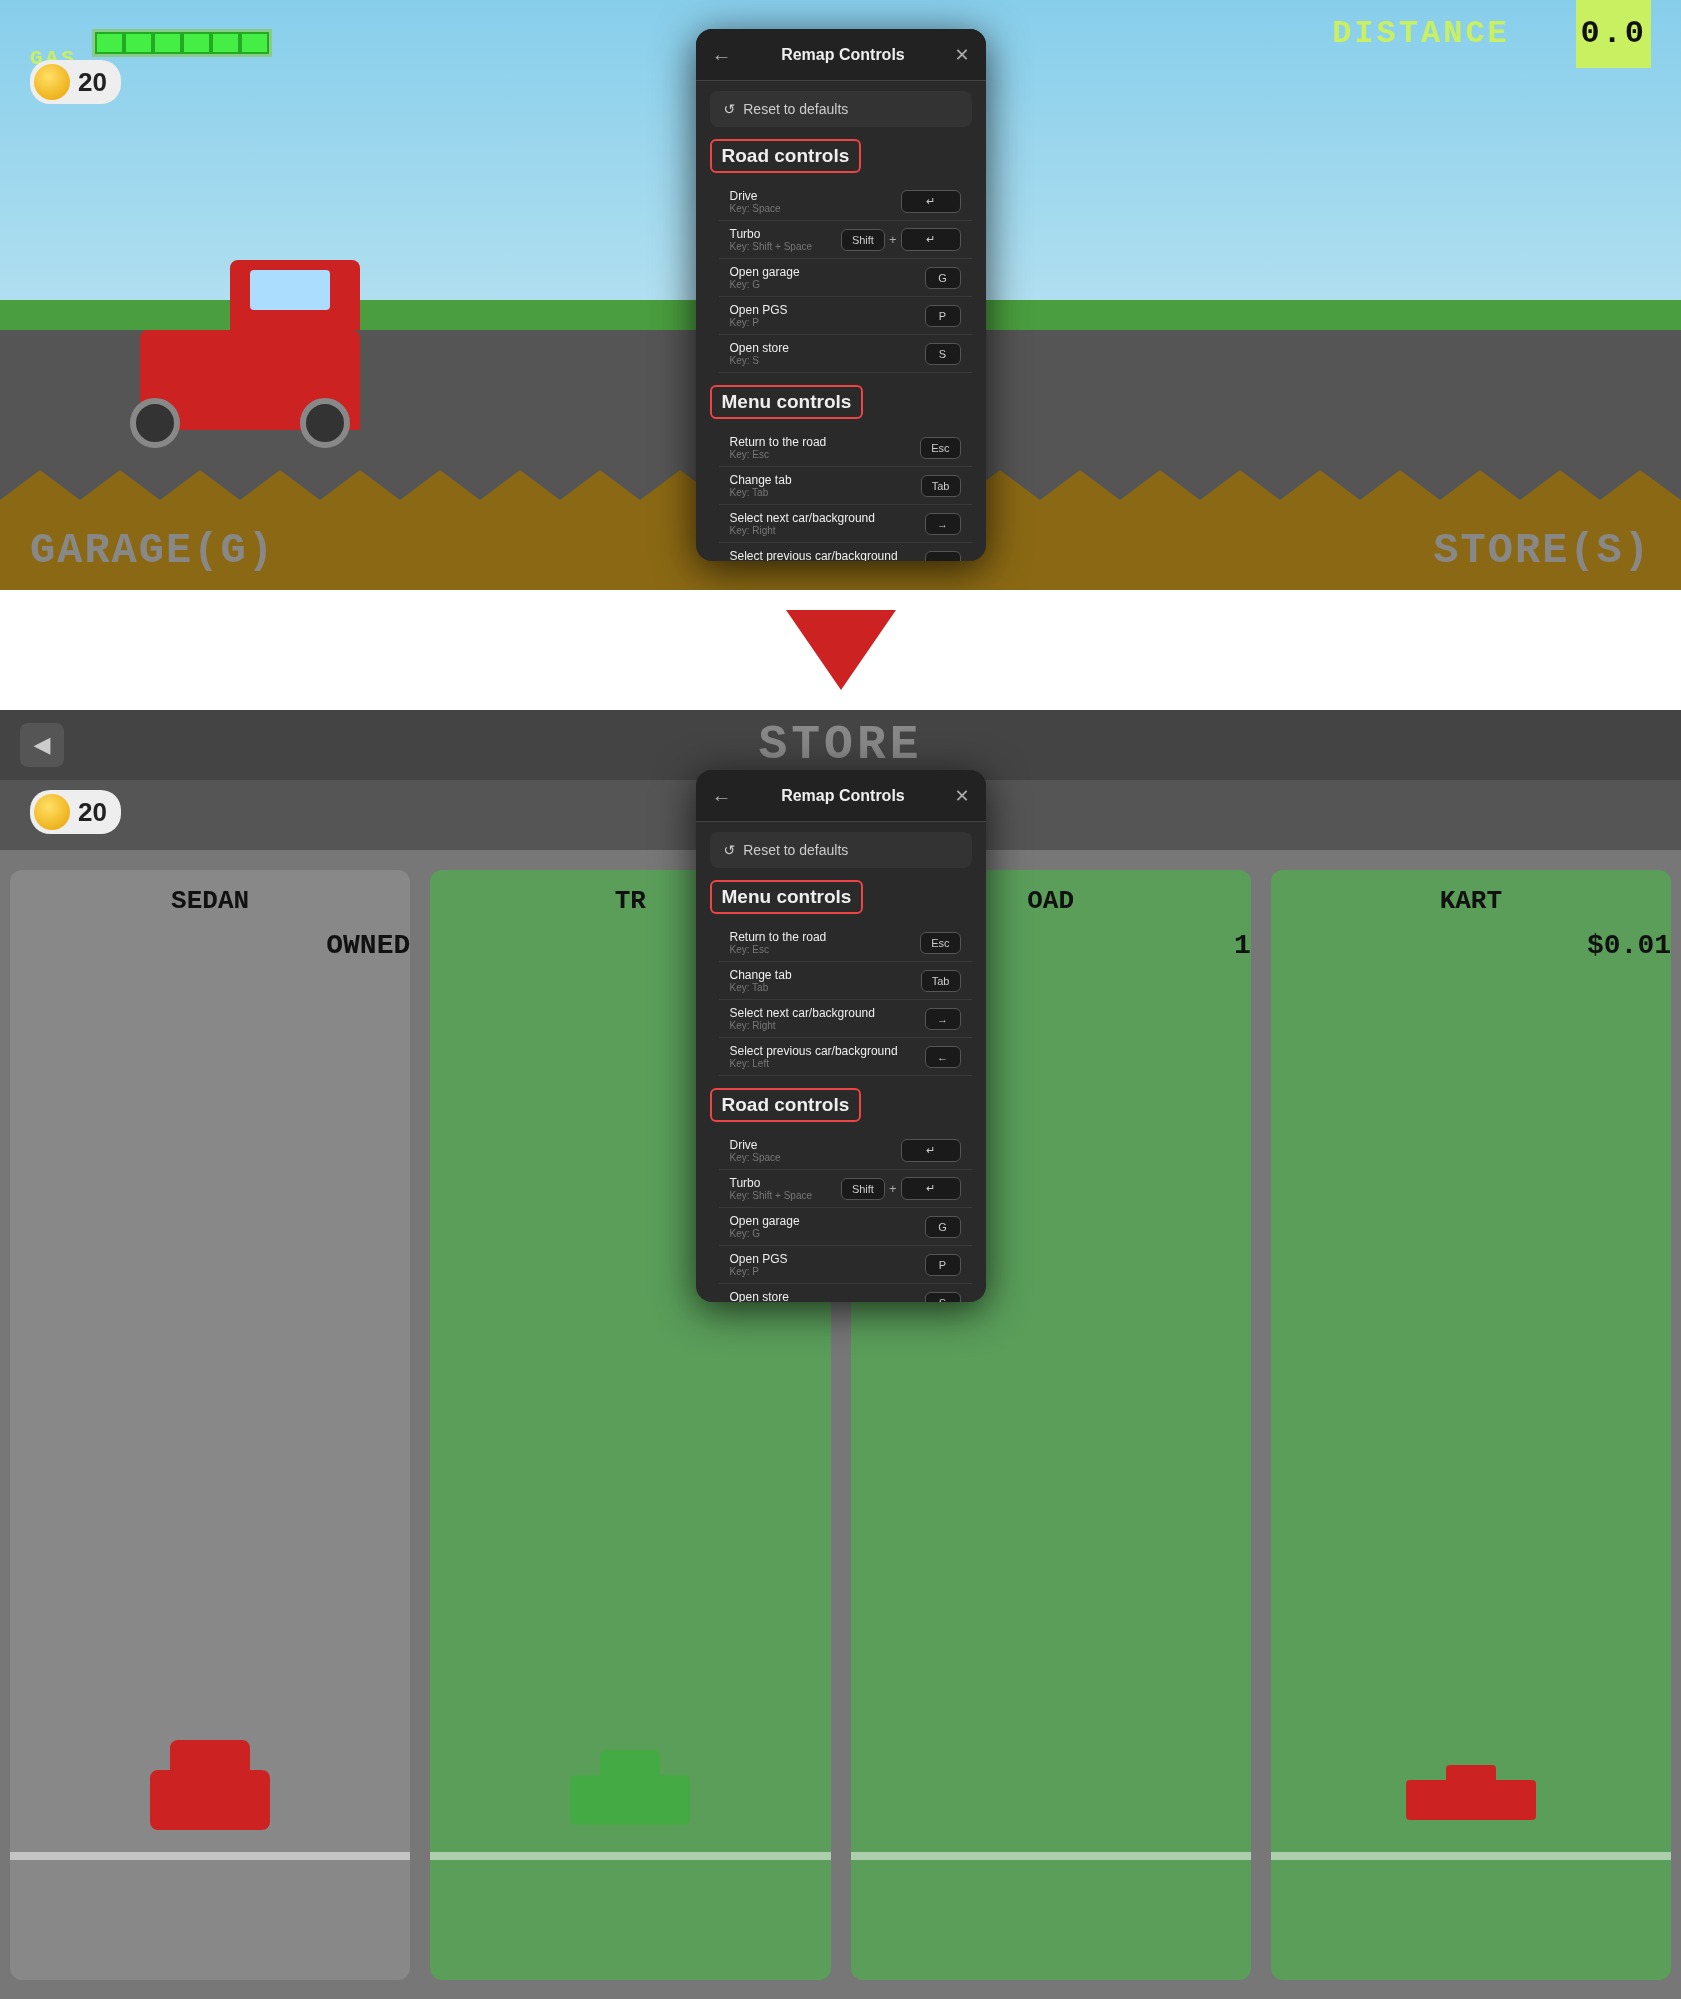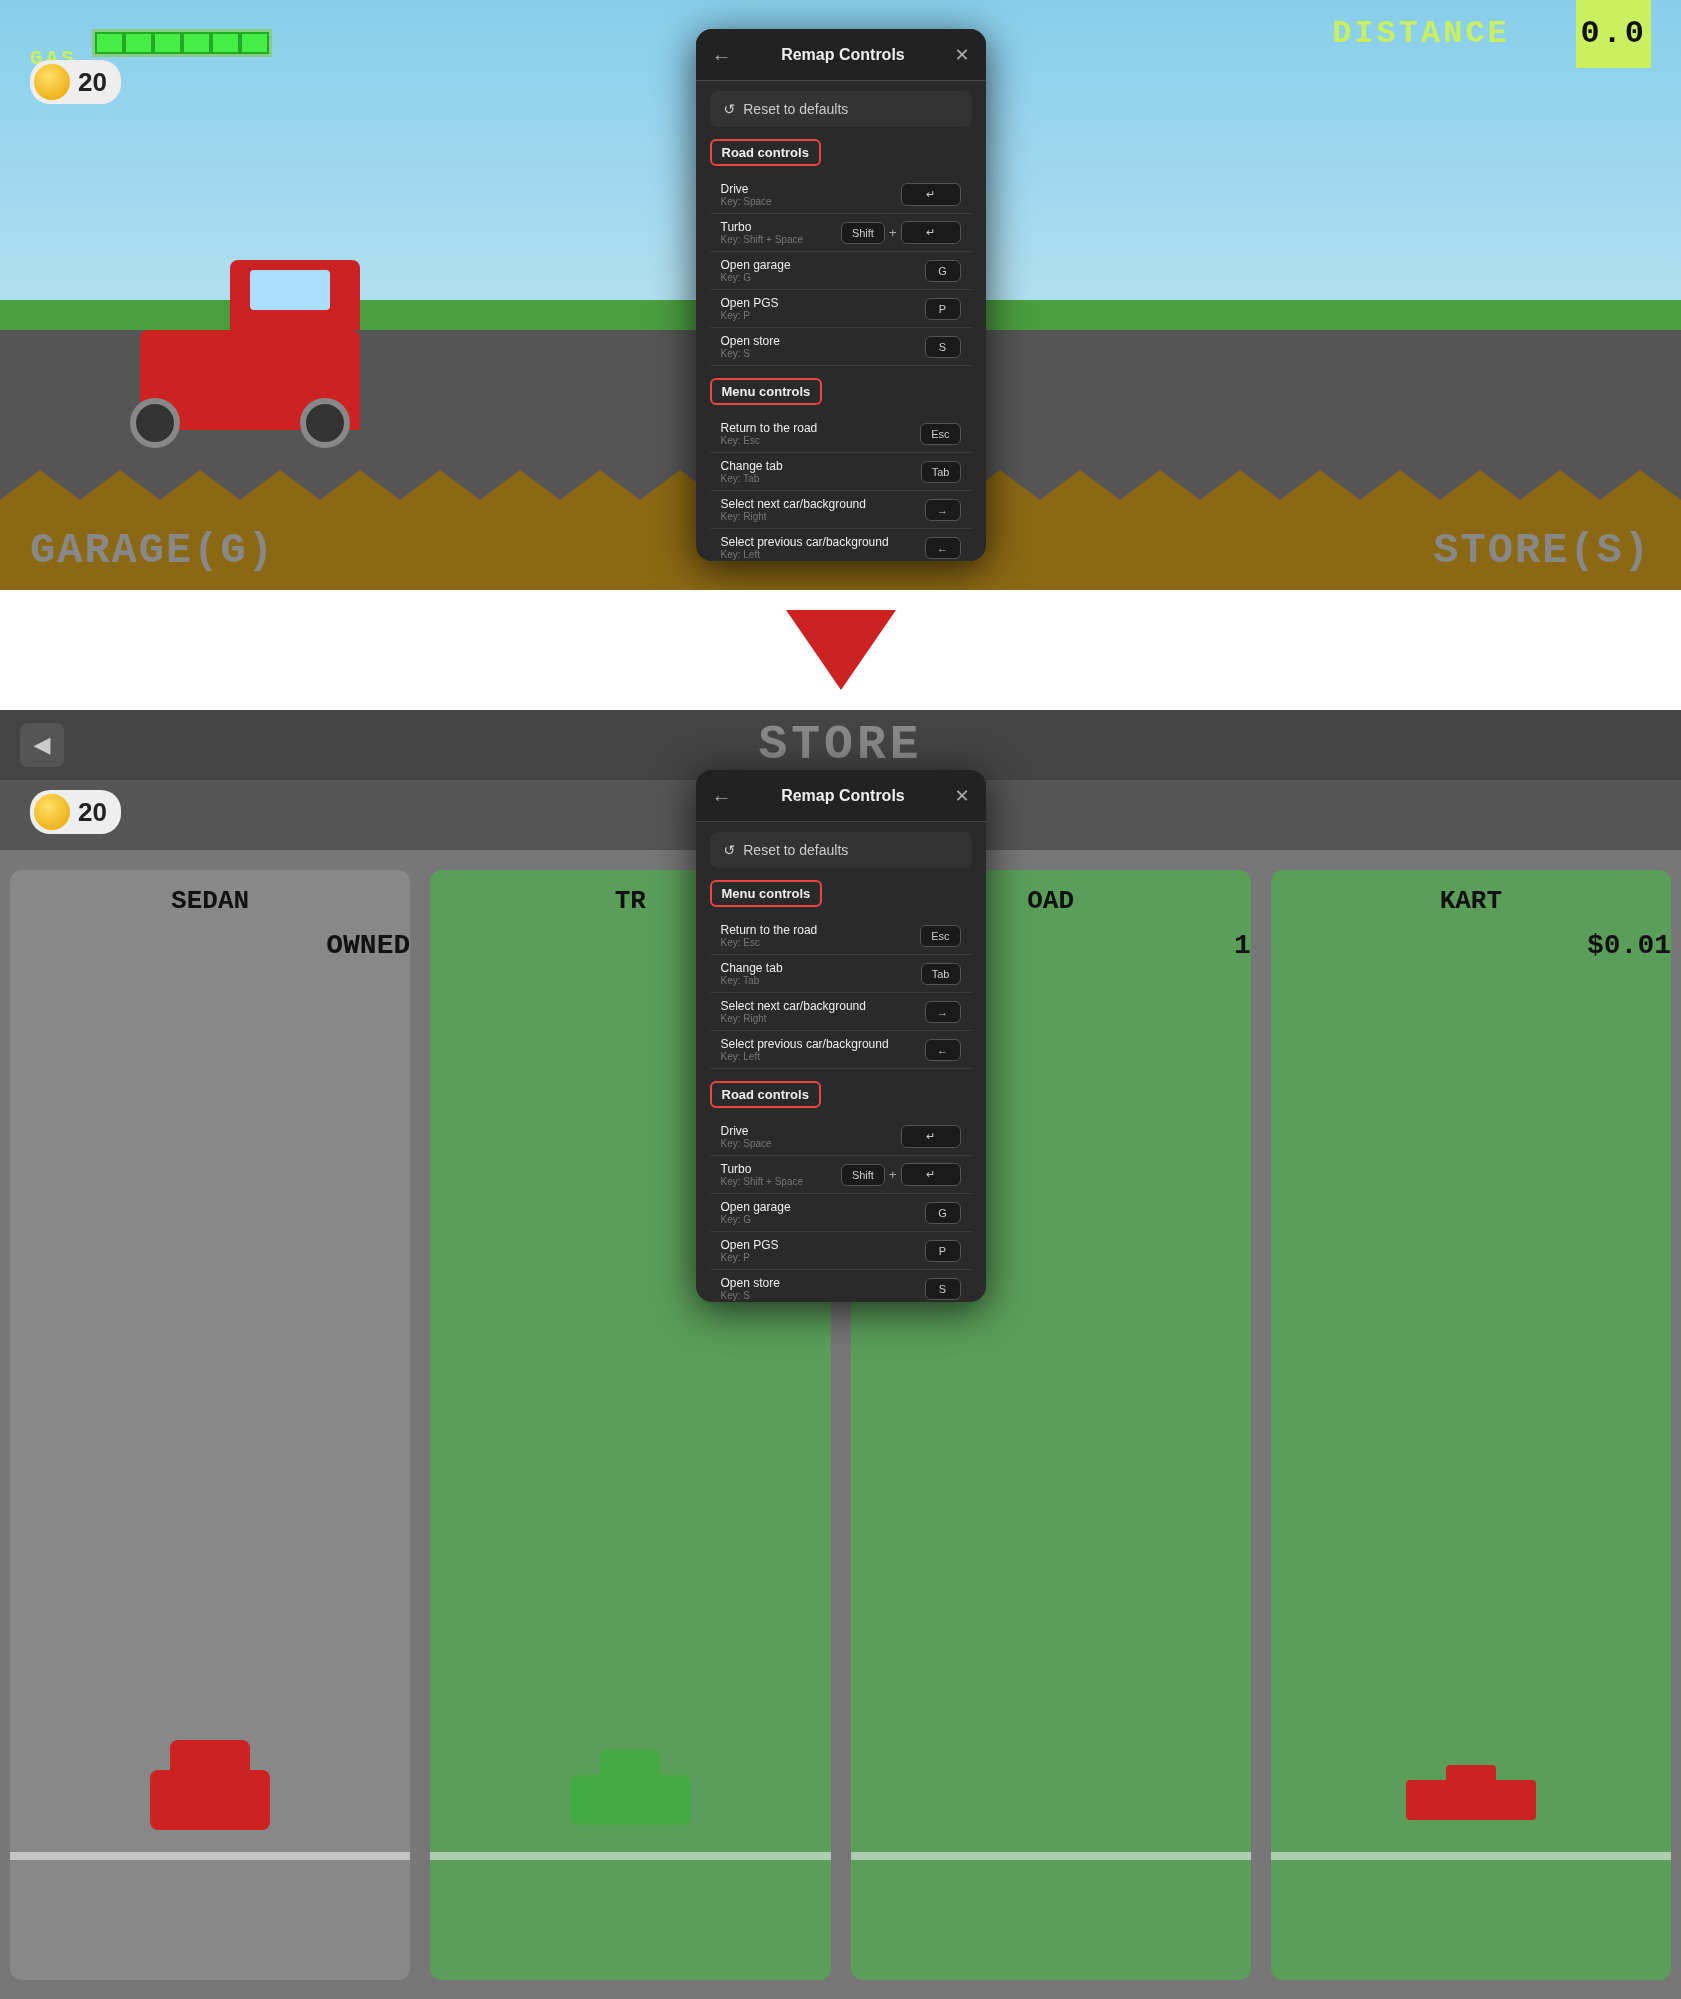--- a/index.html
+++ b/index.html
@@ -274,35 +274,36 @@
       cursor: pointer;
       margin-bottom: 12px;
     }
 
     .section-label {
       display: inline-block;
       padding: 4px 10px;
       border: 2px solid #e44;
       border-radius: 6px;
       color: #eee;
-      font-size: 13px;
+      font-size: 19px;
       font-weight: 600;
       margin-bottom: 10px;
     }
 
     .section-label.menu {
       border-color: #e44;
     }
 
     .control-row {
       display: flex;
       align-items: center;
       justify-content: space-between;
       padding: 6px 11px;
       border-bottom: 1px solid #3a3a3a;
+      margin-left: 9px;
     }
 
     .control-info {
       display: flex;
       flex-direction: column;
     }
 
     .control-name {
       color: #eee;
       font-size: 12px;

